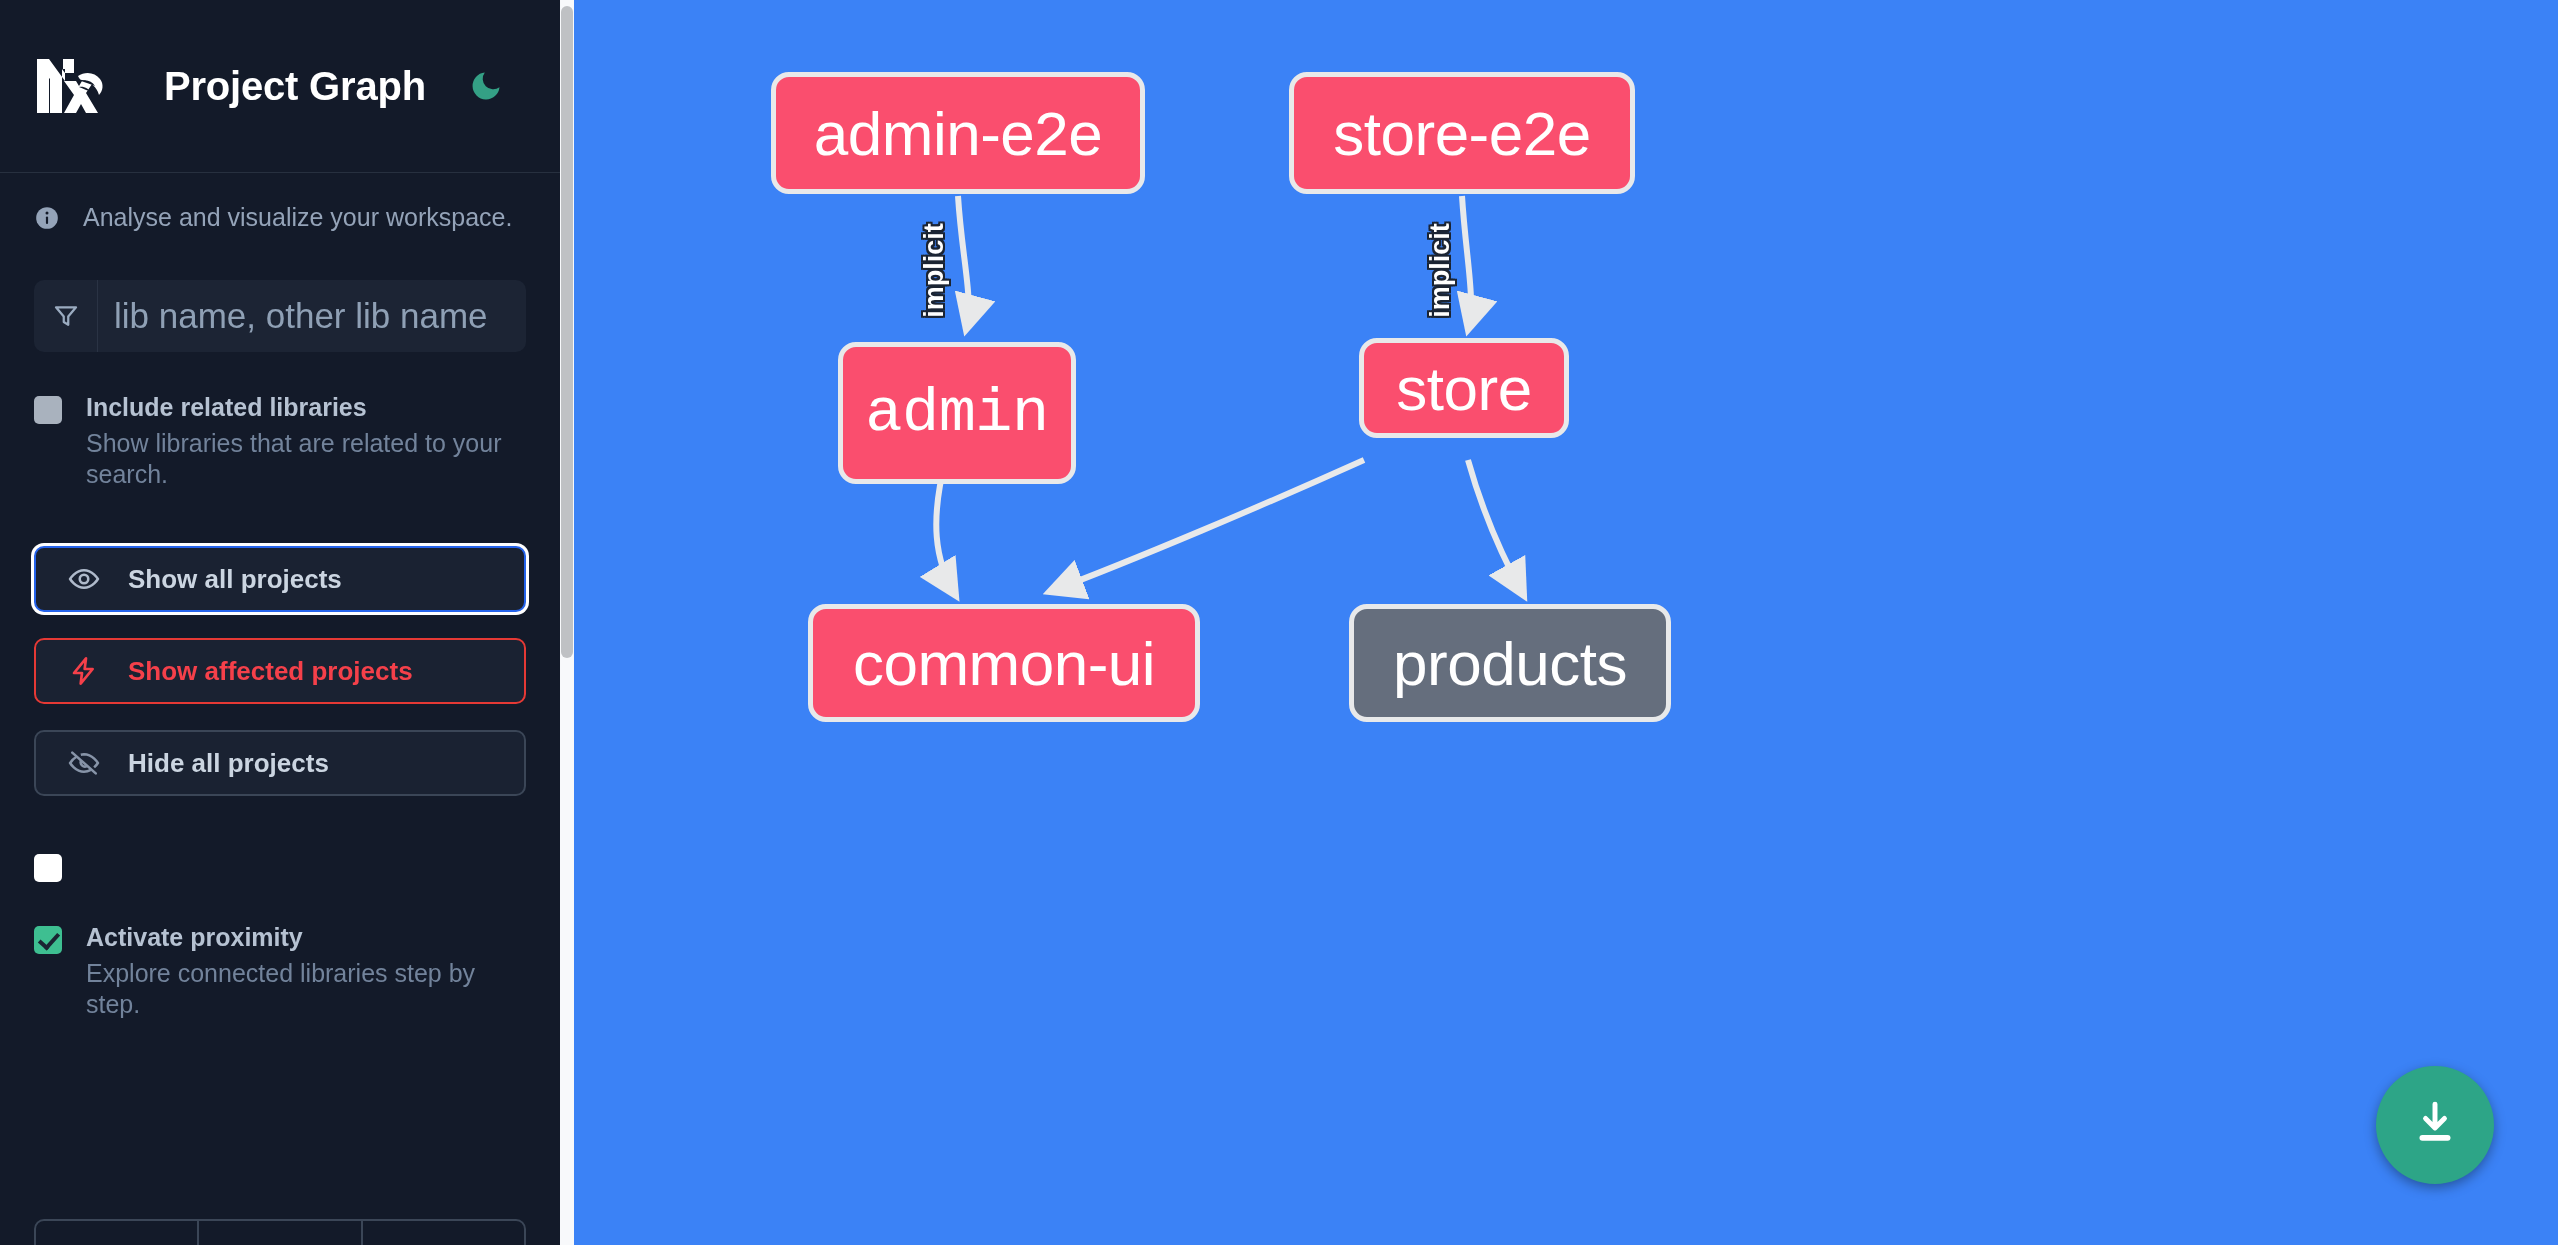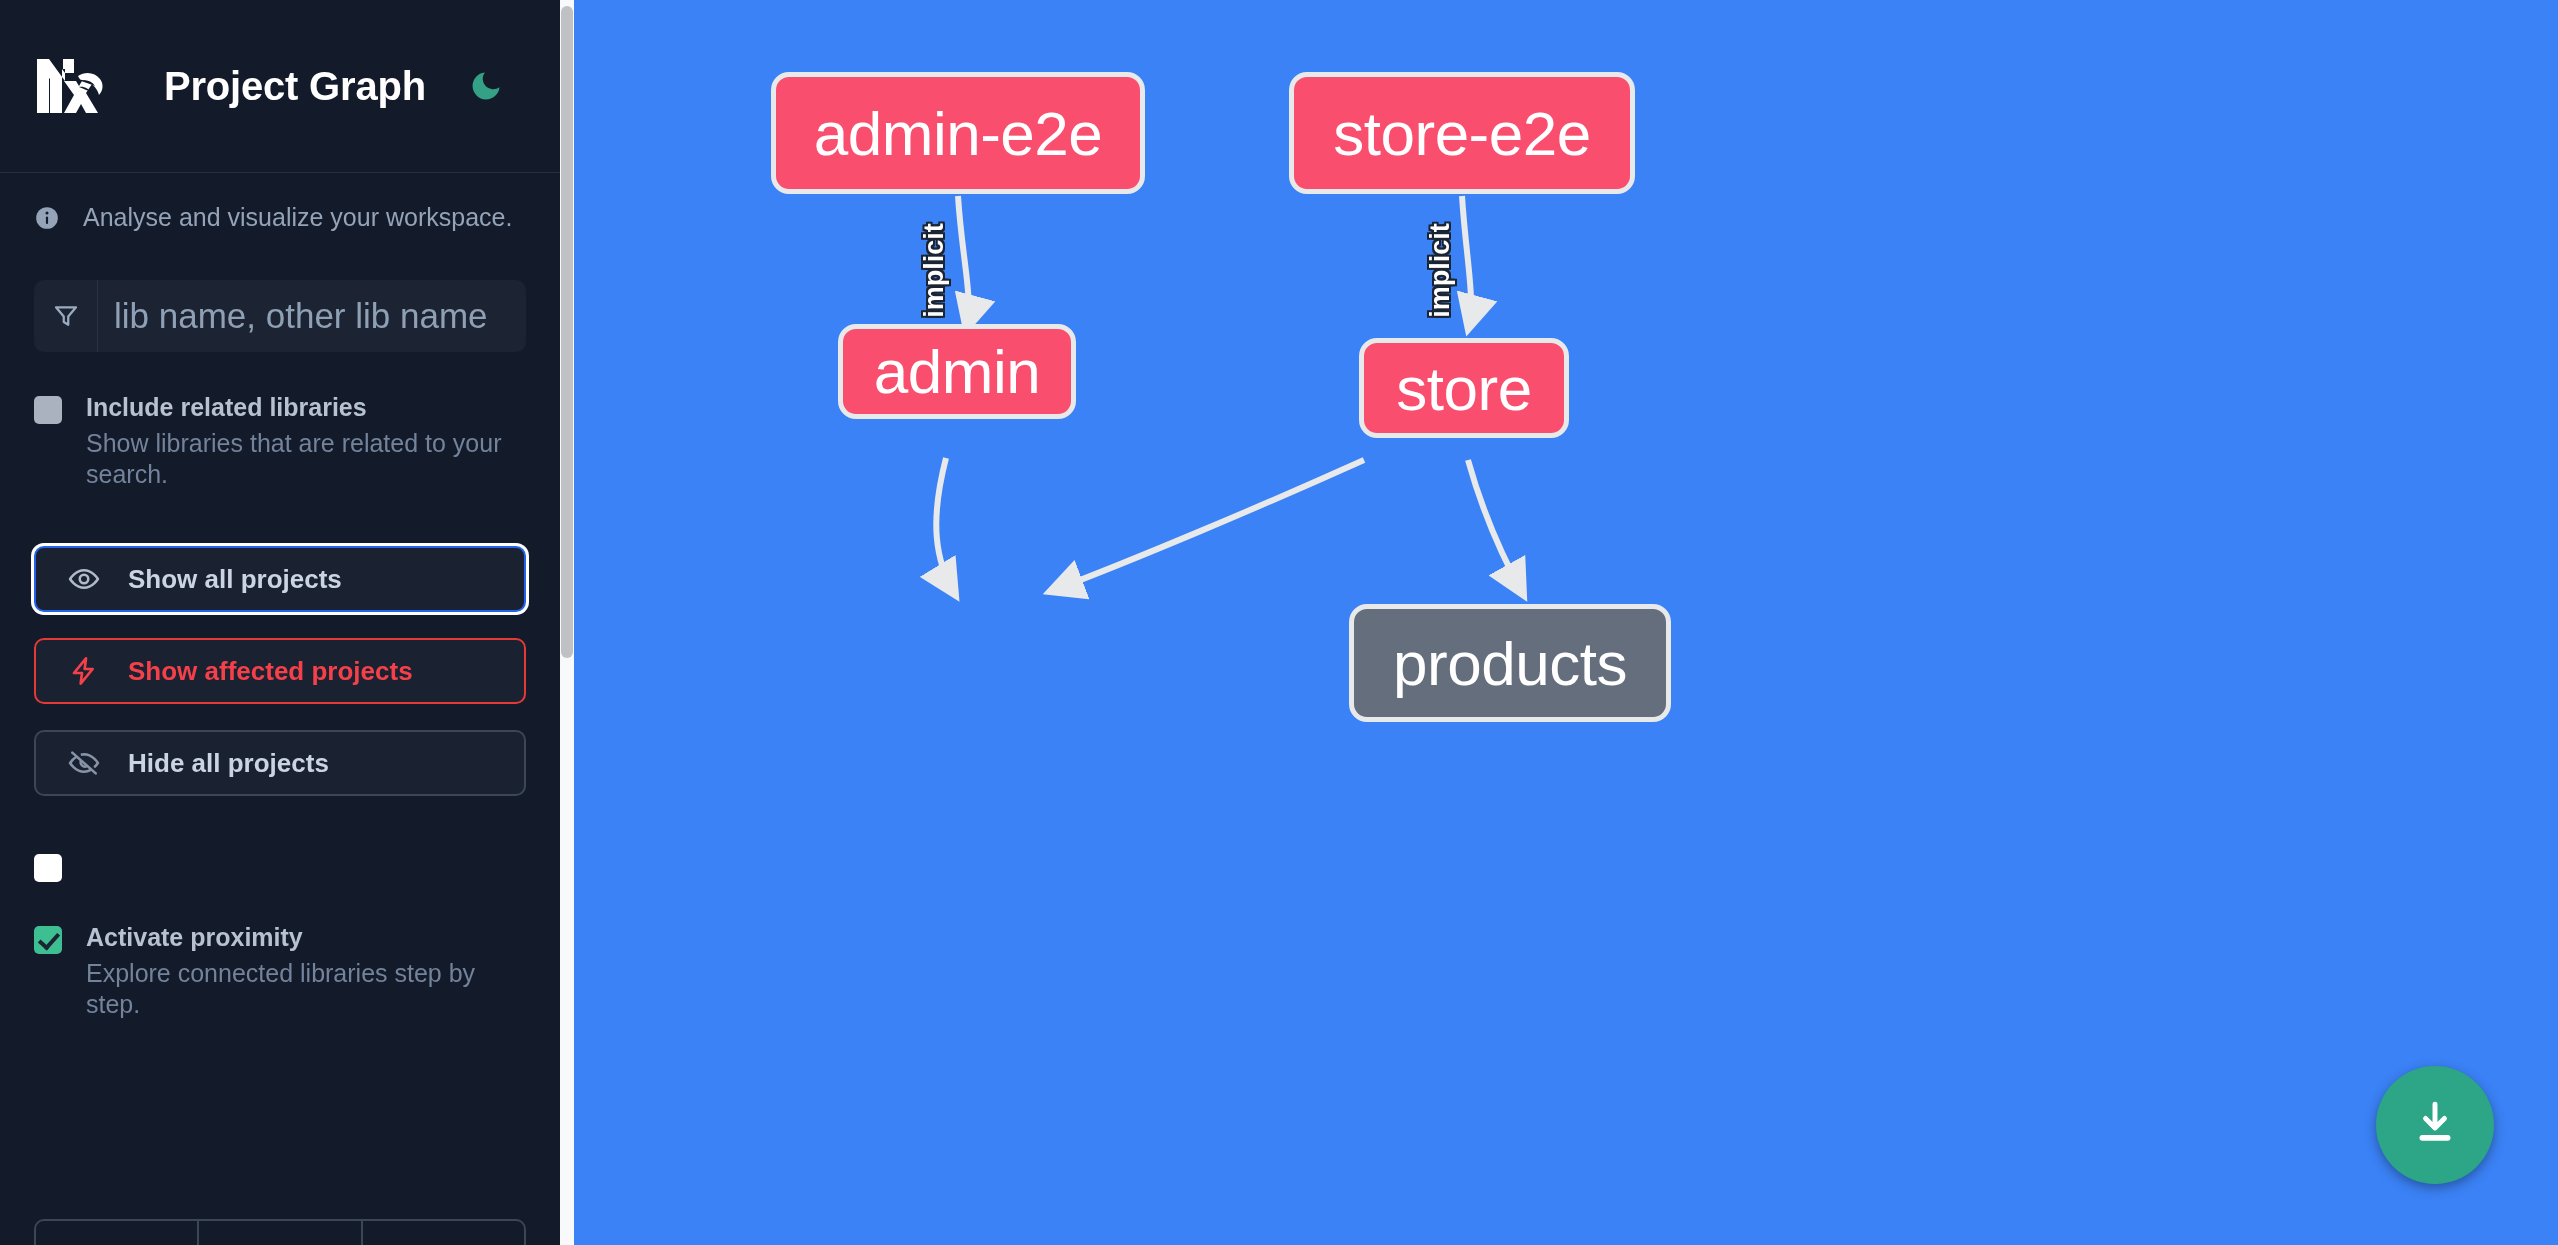--- a/index.html
+++ b/index.html
@@ -358,25 +358,28 @@
         <path d="M894 460 C 908 510, 930 560, 950 596"></path>
       </g>
     </svg>
 
     <div class="node node-pink" style="left:197px; top:72px; width:374px; height:122px;">
       <span>admin-e2e</span>
     </div>
     <div class="node node-pink" style="left:715px; top:72px; width:346px; height:122px;">
       <span>store-e2e</span>
     </div>
-    <div class="node node-pink" style="left:264px; top:324px; width:238px; height:95px;">
+    <div class="node node-pink" style="left:264px; top:342px; width:238px; height:142px;font-family:Liberation Mono, monospace;">
       <span>admin</span>
     </div>
     <div class="node node-pink" style="left:785px; top:338px; width:210px; height:100px;">
       <span>store</span>
+    </div>
+    <div class="node node-pink" style="left:234px; top:604px; width:392px; height:118px;">
+      <span>common-ui</span>
     </div>
     <div class="node node-gray" style="left:775px; top:604px; width:322px; height:118px;">
       <span>products</span>
     </div>
 
     <div class="edge-label" style="left:300px; top:255px; width:120px; text-align:center; transform: rotate(-90deg);">implicit</div>
     <div class="edge-label" style="left:806px; top:255px; width:120px; text-align:center; transform: rotate(-90deg);">implicit</div>
 
     <div id="download-fab">
       <span>

